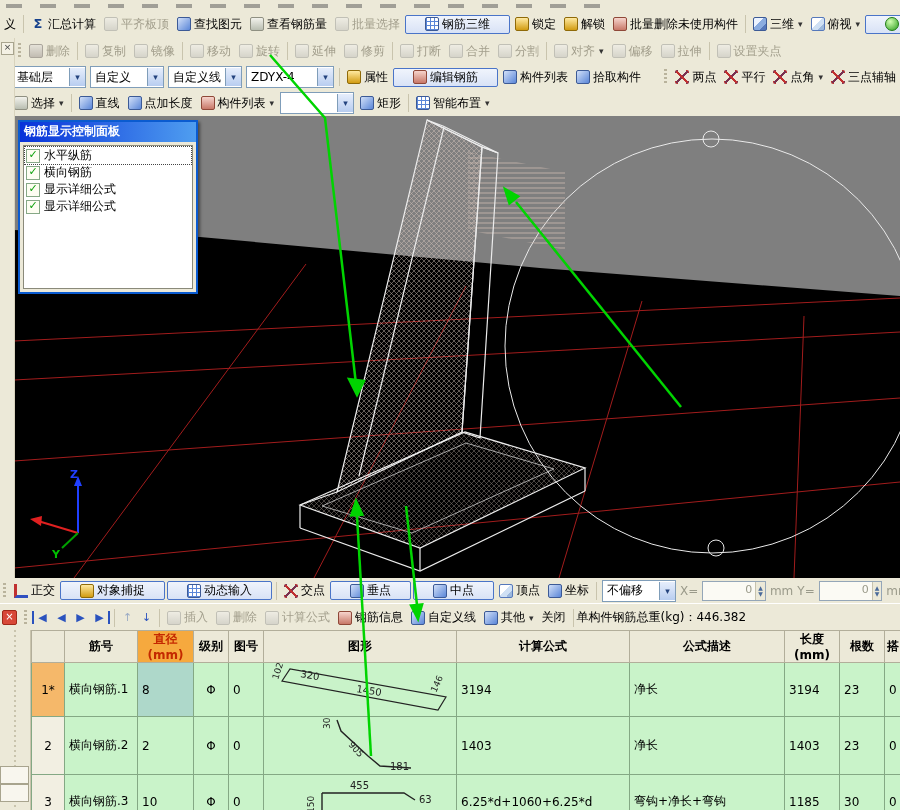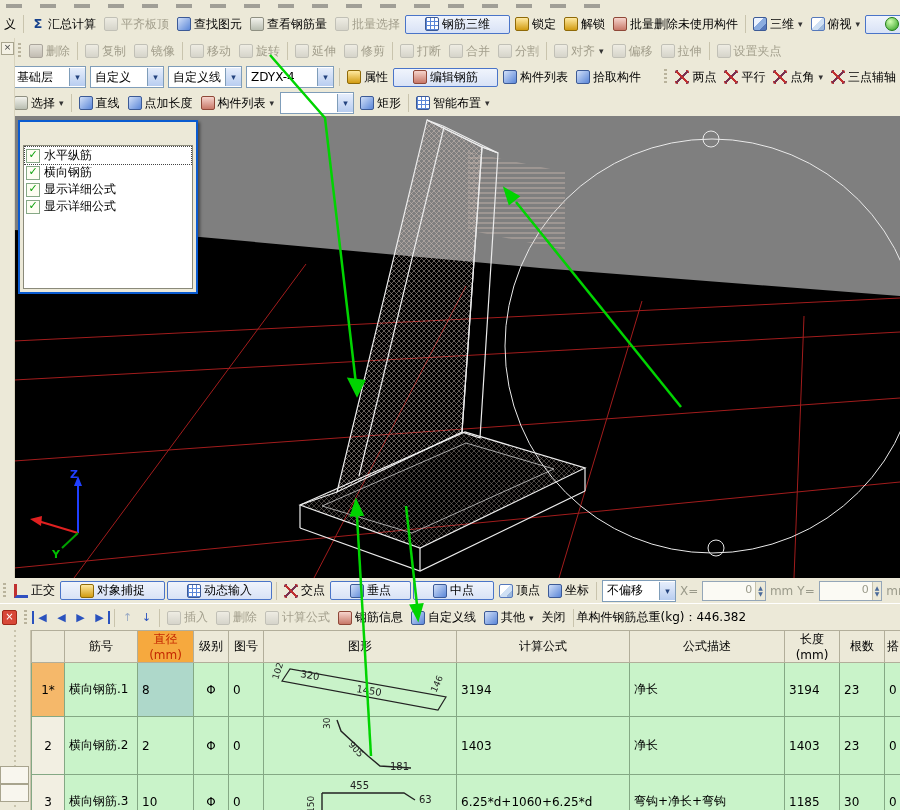--- a/index.html
+++ b/index.html
@@ -60,21 +60,21 @@
   .navbtn{width:17px;text-align:center;color:#2a52be;font-size:11px;flex:none;margin:0 1px}
   .navbtn.bar{border-right:2px solid #2a52be}
   .navbtn.barl{border-left:2px solid #2a52be}
   .navbtn.disn{color:#9aaac4}
   .closebox{width:13px;height:13px;background:#d84838;border:1px solid #a02818;color:#fff;font-size:10px;line-height:11px;text-align:center;border-radius:2px;margin:0 4px 0 2px;flex:none}
   #tablewrap{position:absolute;left:0;top:630px;width:900px;height:180px;background:#ece9d8;overflow:hidden;display:flex;z-index:2}
   .gutter{width:30px;flex:none;background:#ece9d8;position:relative;border-right:1px solid #c9c4ad;
      background-image:repeating-linear-gradient(180deg,#c9c4ad 0 2px,transparent 2px 5px);background-size:2px 100%;background-position:14px 0;background-repeat:no-repeat}
   .gutter .wbox{position:absolute;left:0;width:27px;height:16px;background:#f8f6ee;border:1px solid #a8a48e}
   table{border-collapse:collapse;table-layout:fixed;width:870px}
-  th{background:#ece9d8;border:1px solid #b2ae9a;font-weight:normal;font-size:12px;height:25px;padding:0 2px;overflow:hidden}
+  th{background:#ece9d8;border:1px solid #b2ae9a;font-weight:bold;font-size:12px;height:25px;padding:0 2px;overflow:hidden}
   th.hl{background:#f6a93e;color:#c42800}
   td{border:1px solid #84a884;background:#c9f3c9;font-size:12px;padding:0 4px;overflow:hidden;vertical-align:middle}
   td.noC{background:#f2efe2;text-align:center}
   td.noSel{background:#f5b86a;text-align:center}
   td.diaSel{background:#aed8ca}
   td.shape{position:relative;padding:0}
   #overlay{position:absolute;left:0;top:0;width:900px;height:810px;z-index:60;pointer-events:none}
 </style>
 </head>
 <body>
@@ -356,20 +356,21 @@
     <text x="56" y="362" fill="#2040ff" font-size="11" font-weight="bold">Z</text>
     <line x1="64" y1="417" x2="24" y2="405" stroke="#e02020" stroke-width="2"></line>
     <polygon points="16,403 28,400 27,410" fill="#e02020"></polygon>
     <line x1="64" y1="417" x2="48" y2="432" stroke="#00a000" stroke-width="2"></line>
     <text x="38" y="442" fill="#00c000" font-size="11" font-weight="bold">Y</text>
   </g>
 </svg>
 </div>
 
 <div id="panel">
+  <div class="panel-title">钢筋显示控制面板</div>
   <div class="panel-list">
     <div class="pl-item focus">
         <span class="ckb">✓</span>
         <span>水平纵筋</span>
       </div>
     <div class="pl-item">
         <span class="ckb">✓</span>
         <span>横向钢筋</span>
       </div>
     <div class="pl-item">

